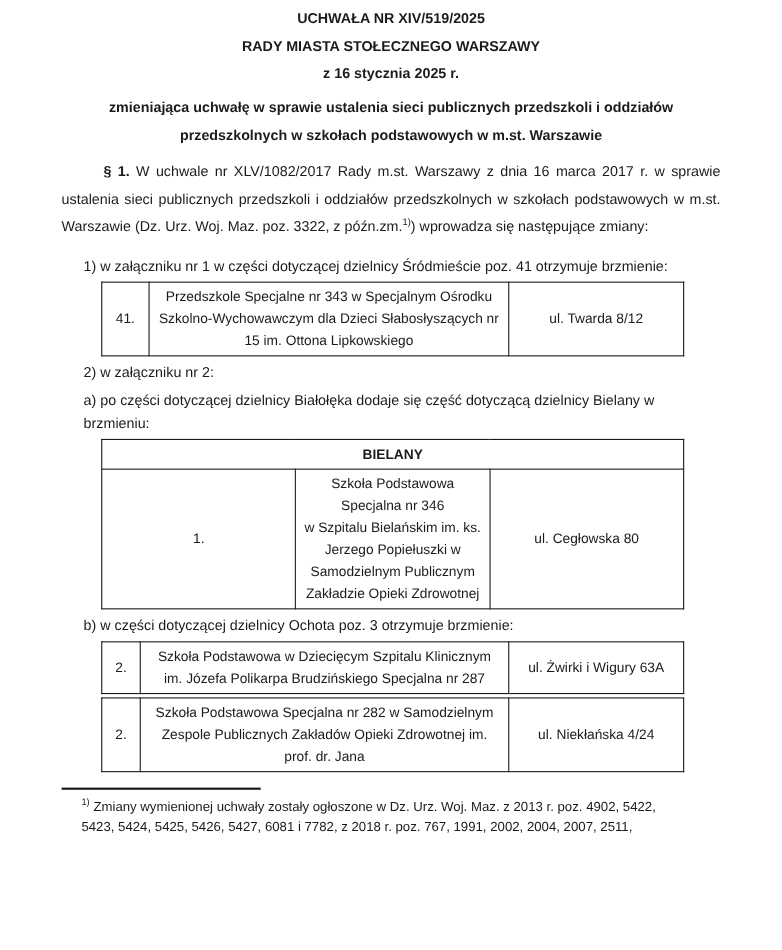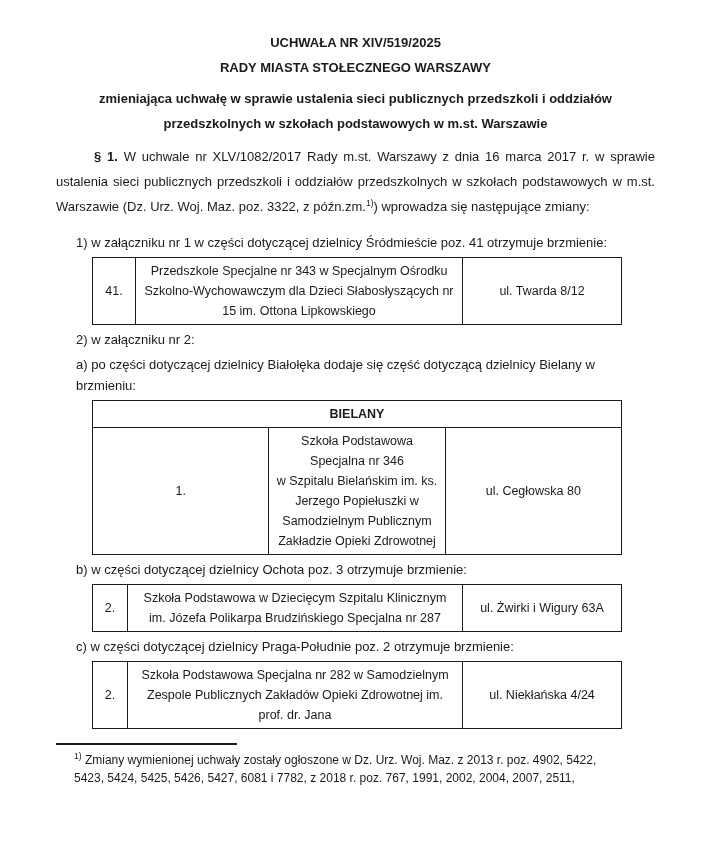--- a/index.html
+++ b/index.html
@@ -11,21 +11,21 @@
     position: relative;
     width: 711px;
     height: 864px;
     background: #ffffff;
     color: #1b1b1b;
     font-family: "Liberation Sans", "DejaVu Sans", sans-serif;
     font-size: 13px;
     line-height: 25px;
     overflow: hidden;
     box-sizing: border-box;
-    padding: 30px 56px 0 56px;
+    padding: 4px 56px 0 56px;
   }
   .title-block { text-align: center; font-weight: bold; }
   .title-line { line-height: 25px; }
   .subtitle {
     margin-top: 6px;
     text-align: center;
     font-weight: bold;
     line-height: 25px;
   }
   .para {
@@ -84,20 +84,21 @@
   .fn-line { line-height: 18px; }
 </style>
 </head>
 <body>
 
 <div class="page">
 
   <div class="title-block">
     <div class="title-line">UCHWAŁA NR XIV/519/2025</div>
     <div class="title-line">RADY MIASTA STOŁECZNEGO WARSZAWY</div>
+    <div class="title-line">z 16 stycznia 2025 r.</div>
   </div>
 
   <div class="subtitle">zmieniająca uchwałę w sprawie ustalenia sieci publicznych przedszkoli i oddziałów przedszkolnych w szkołach podstawowych w m.st. Warszawie</div>
 
 
   <p class="para par1"><span class="bold">§ 1.</span><span> W uchwale nr XLV/1082/2017 Rady m.st. Warszawy z dnia 16 marca 2017 r. w sprawie ustalenia sieci publicznych przedszkoli i oddziałów przedszkolnych w szkołach podstawowych w m.st. Warszawie (Dz. Urz. Woj. Maz. poz. 3322, z późn.zm.</span><sup class="fn-ref">1)</sup><span>) wprowadza się następujące zmiany:</span></p>
 
   <div class="list-line">1) w załączniku nr 1 w części dotyczącej dzielnicy Śródmieście poz. 41 otrzymuje brzmienie:</div>
 
   <table class="doc-table">
@@ -133,21 +134,20 @@
   <table class="doc-table">
     <tbody>
       <tr>
         <td class="col-no col-no-narrow">2.</td>
         <td class="col-name">Szkoła Podstawowa w Dziecięcym Szpitalu Klinicznym im. Józefa Polikarpa Brudzińskiego Specjalna nr 287</td>
         <td class="col-addr">ul. Żwirki i Wigury 63A</td>
       </tr>
     </tbody>
   </table>
 
-  <div class="list-line">c) w części dotyczącej dzielnicy Praga-Południe poz. 2 otrzymuje brzmienie:</div>
 
   <table class="doc-table">
     <tbody>
       <tr>
         <td class="col-no col-no-narrow">2.</td>
         <td class="col-name">Szkoła Podstawowa Specjalna nr 282 w Samodzielnym Zespole Publicznych Zakładów Opieki Zdrowotnej im. prof. dr. Jana</td>
         <td class="col-addr">ul. Niekłańska 4/24</td>
       </tr>
     </tbody>
   </table>

